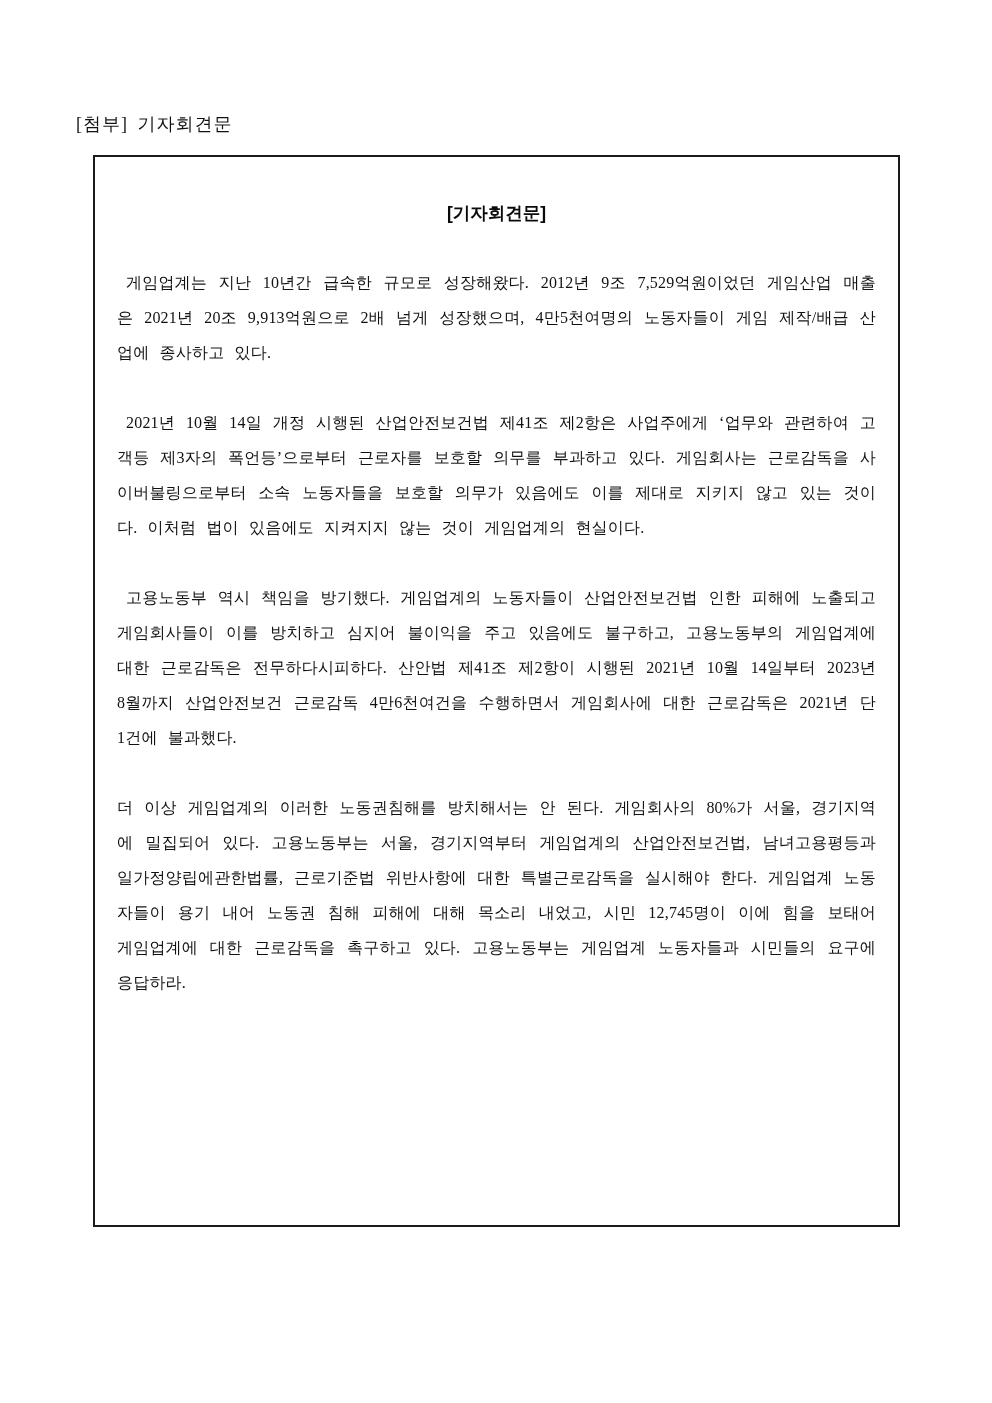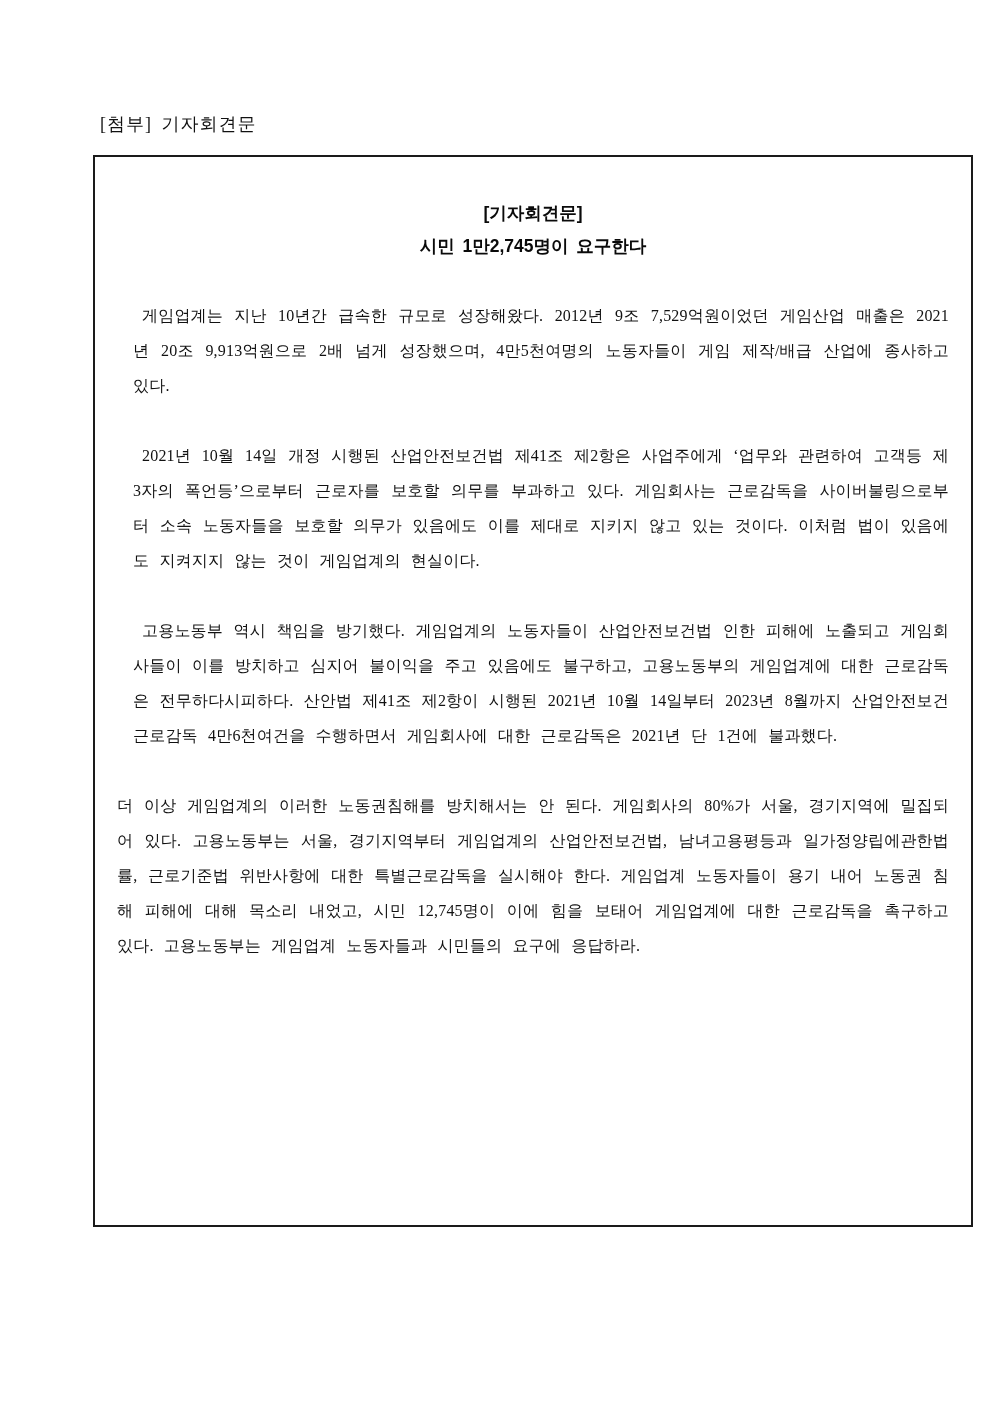--- a/index.html
+++ b/index.html
@@ -11,32 +11,32 @@
     position: relative;
     width: 992px;
     height: 1403px;
     background: #ffffff;
     color: #111111;
     font-family: "Liberation Serif", "DejaVu Serif", serif;
     overflow: hidden;
   }
   .attach-label {
     position: absolute;
-    left: 100px;
+    left: 76px;
     top: 112px;
     font-size: 18px;
     letter-spacing: 1px;
     word-spacing: 4px;
     color: #111111;
   }
   .statement-box {
     position: absolute;
     left: 93px;
     top: 155px;
-    width: 880px;
+    width: 807px;
     height: 1072px;
     border: 2px solid #1a1a1a;
     box-sizing: border-box;
     padding: 40px 22px 0 22px;
   }
   .title-block {
     text-align: center;
     font-family: "Liberation Sans", "DejaVu Sans", sans-serif;
     font-weight: bold;
     font-size: 17.5px;
@@ -49,35 +49,33 @@
     margin: 0 0 35px 0;
     font-size: 16px;
     line-height: 35px;
     text-align: justify;
     word-spacing: 6px;
     letter-spacing: 0.2px;
     color: #111111;
   }
   .para.indent {
     text-indent: 9px;
-    margin-left: 16px;
   }
 </style>
 </head>
 <body>
 
 <div class="page">
 
   <div class="attach-label">[첨부] 기자회견문</div>
 
   <div class="statement-box">
 
     <div class="title-block">
       <div class="title-line">[기자회견문]</div>
-      <div class="title-line">시민 1만2,745명이 요구한다</div>
     </div>
 
     <p class="para indent">게임업계는 지난 10년간 급속한 규모로 성장해왔다. 2012년 9조 7,529억원이었던 게임산업 매출은 2021년 20조 9,913억원으로 2배 넘게 성장했으며, 4만5천여명의 노동자들이 게임 제작/배급 산업에 종사하고 있다.</p>
 
 
     <p class="para indent">2021년 10월 14일 개정 시행된 산업안전보건법 제41조 제2항은 사업주에게 ‘업무와 관련하여 고객등 제3자의 폭언등’으로부터 근로자를 보호할 의무를 부과하고 있다. 게임회사는 근로감독을 사이버불링으로부터 소속 노동자들을 보호할 의무가 있음에도 이를 제대로 지키지 않고 있는 것이다. 이처럼 법이 있음에도 지켜지지 않는 것이 게임업계의 현실이다.</p>
 
     <p class="para indent">고용노동부 역시 책임을 방기했다. 게임업계의 노동자들이 산업안전보건법 인한 피해에 노출되고 게임회사들이 이를 방치하고 심지어 불이익을 주고 있음에도 불구하고, 고용노동부의 게임업계에 대한 근로감독은 전무하다시피하다. 산안법 제41조 제2항이 시행된 2021년 10월 14일부터 2023년 8월까지 산업안전보건 근로감독 4만6천여건을 수행하면서 게임회사에 대한 근로감독은 2021년 단 1건에 불과했다.</p>
 
 

